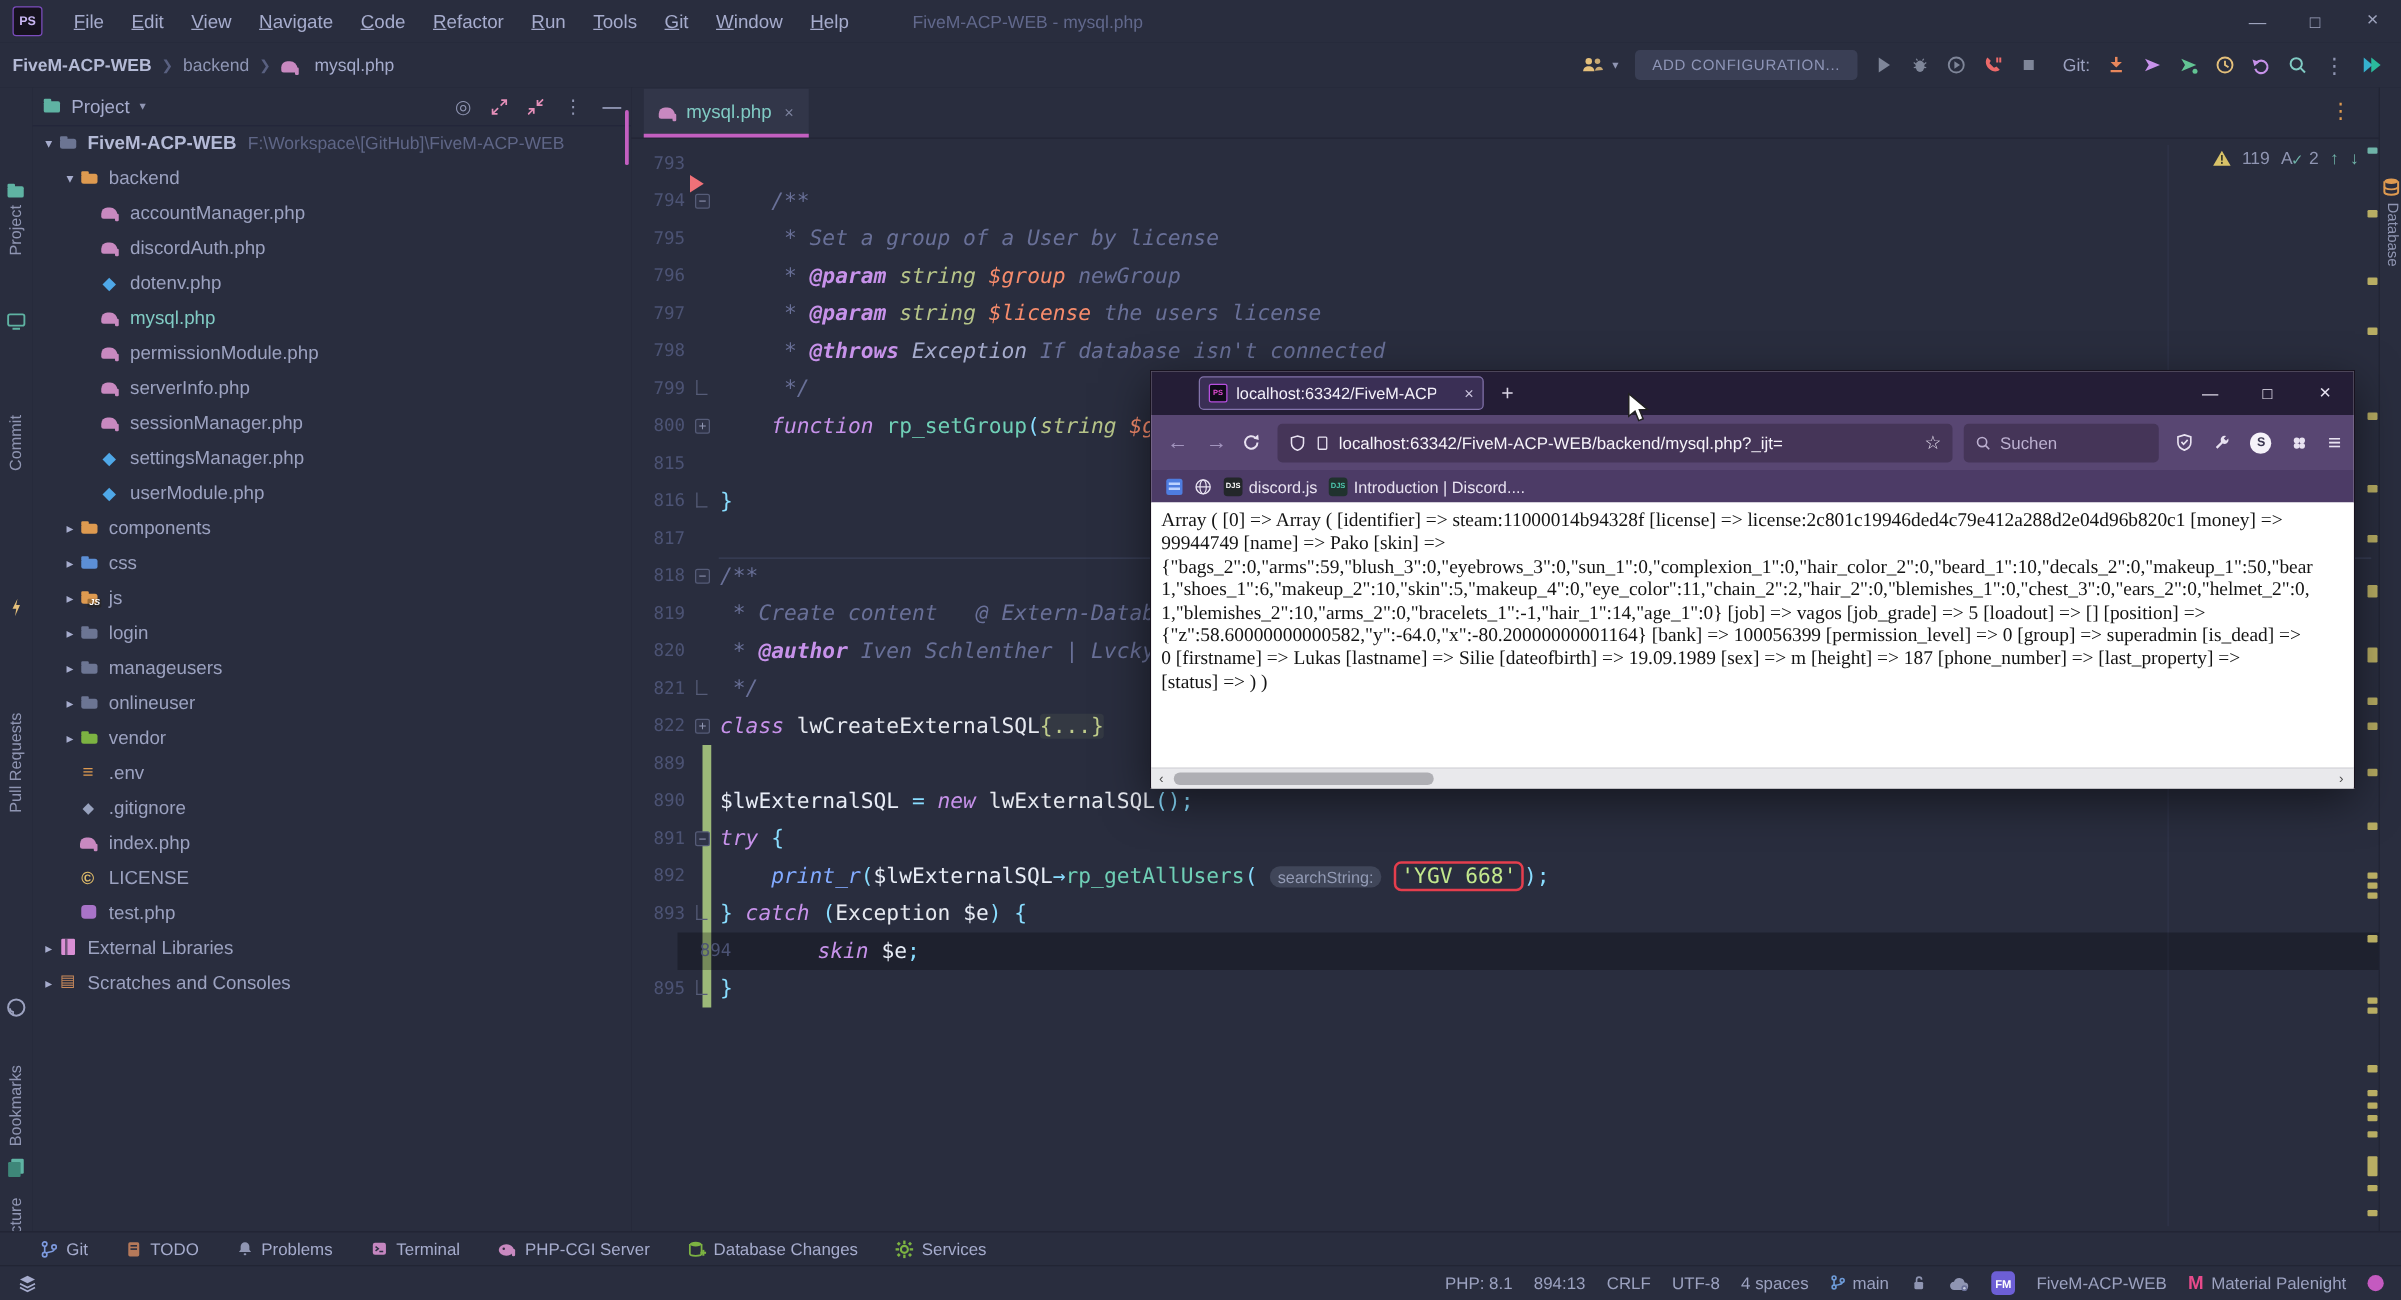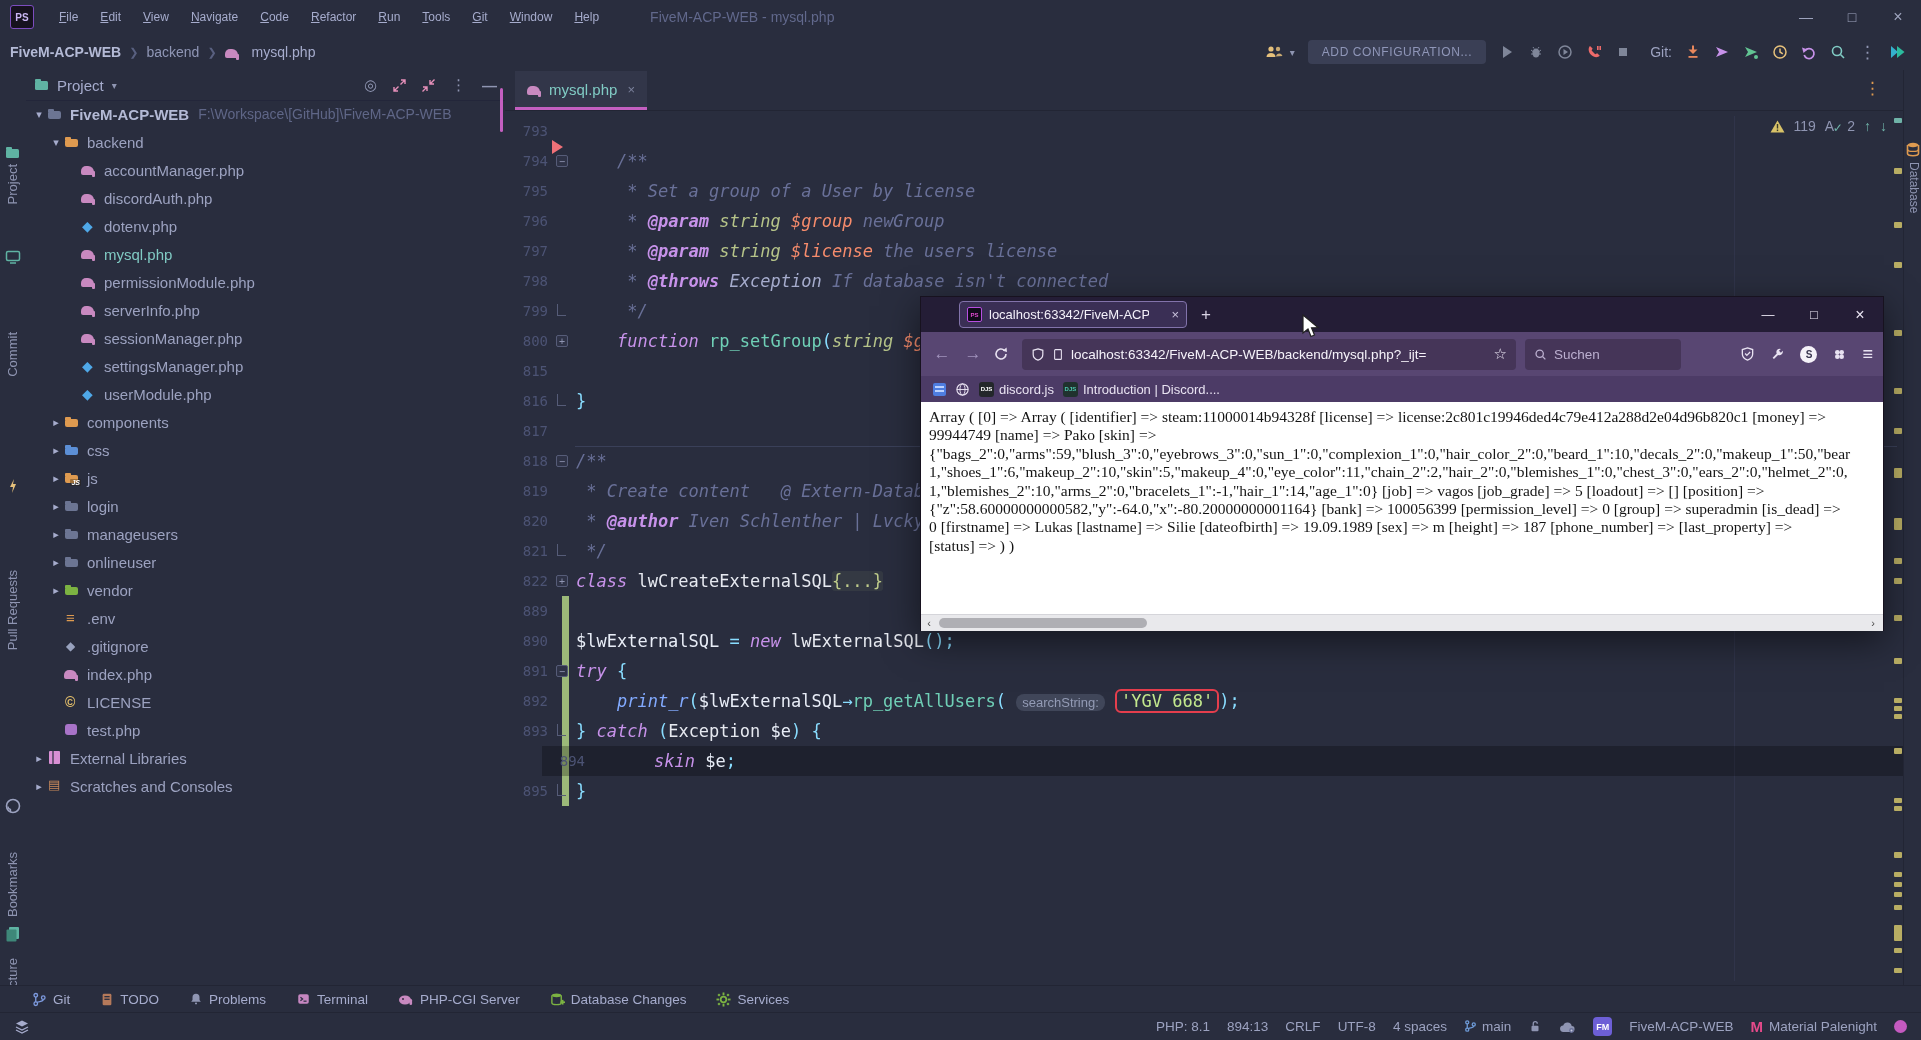--- a/index.html
+++ b/index.html
@@ -8,21 +8,21 @@
        -webkit-font-smoothing:antialiased;}
   .abs{position:absolute;}
   svg{display:block;}
 
   
   .menubar{left:0;top:0;width:1921px;height:34px;background:#292D3E;
            border-bottom:1px solid #222534;display:flex;align-items:center;}
   .pslogo{width:22px;height:22px;margin:0 14px 0 10px;border:1.5px solid #7C4DBE;border-radius:3px;
           background:#16121f;color:#C9B6F2;font-size:10px;font-weight:bold;
           display:flex;align-items:center;justify-content:center;}
-  .m-item{padding:0 11px;font-size:12px;color:#A6ACCD;cursor:default;}
+  .m-item{padding:0 11px;font-size:15px;color:#A6ACCD;cursor:default;}
   .m-item::first-letter{text-decoration:underline;}
   .win-title{margin-left:40px;font-size:14px;color:#61688C;}
   .win-btns{margin-left:auto;display:flex;}
   .win-btn{width:46px;height:33px;display:flex;align-items:center;justify-content:center;
            color:#9DA3BD;font-size:14px;}
 
   
   .toolbar{left:0;top:34px;width:1921px;height:36px;background:#292D3E;
            border-bottom:1px solid #222534;display:flex;align-items:center;font-size:14px;}
   .crumb-root{font-weight:bold;color:#B4BAD6;margin-left:10px;}
@@ -148,21 +148,21 @@
           color:#F4F1FA;font-size:13px;}
   .ff-tab .ttext{white-space:nowrap;overflow:hidden;width:160px;}
   .ff-tab .tx{color:#C9C2DC;margin-left:auto;}
   .ps-fav{width:13px;height:13px;background:#0F0B1A;border:1px solid #B74FE0;border-radius:2px;
           color:#E24BD3;font-size:6px;font-weight:bold;display:flex;align-items:center;justify-content:center;flex:none;}
   .ff-plus{color:#D9D4E4;font-size:17px;margin-left:14px;}
   .ff-controls{margin-left:auto;display:flex;}
   .ff-cbtn{width:46px;height:35px;display:flex;align-items:center;justify-content:center;color:#E9E4F2;font-size:13px;}
   .ff-nav{height:44px;background:#584672;display:flex;align-items:center;padding:0 10px;gap:9px;box-sizing:border-box;}
   .nav-arrow{font-size:17px;color:#A294BE;width:22px;text-align:center;}
-  .urlbar{width:494px;height:31px;background:#453558;border-radius:4px;display:flex;align-items:center;
+  .urlbar{width:540px;height:31px;background:#453558;border-radius:4px;display:flex;align-items:center;
           gap:7px;padding:0 9px;box-sizing:border-box;margin-left:4px;}
   .urltext{color:#F6F3FA;font-size:13.5px;white-space:nowrap;overflow:hidden;flex:1;}
   .urlstar{color:#E8E2F1;font-size:15px;}
   .searchbar{width:156px;height:31px;background:#453558;border-radius:4px;display:flex;align-items:center;
              gap:7px;padding:0 9px;box-sizing:border-box;color:#BCB0D0;font-size:13.5px;}
   .ff-icons{margin-left:auto;display:flex;align-items:center;gap:15px;}
   .s-circle{width:17px;height:17px;border-radius:50%;background:#F5F2F9;color:#3A3650;font-size:10px;
             font-weight:bold;display:flex;align-items:center;justify-content:center;}
   .hamb{color:#E8E2F1;font-size:18px;}
   .ff-bookmarks{height:26px;background:#4C3B66;display:flex;align-items:center;gap:9px;padding:0 12px;

